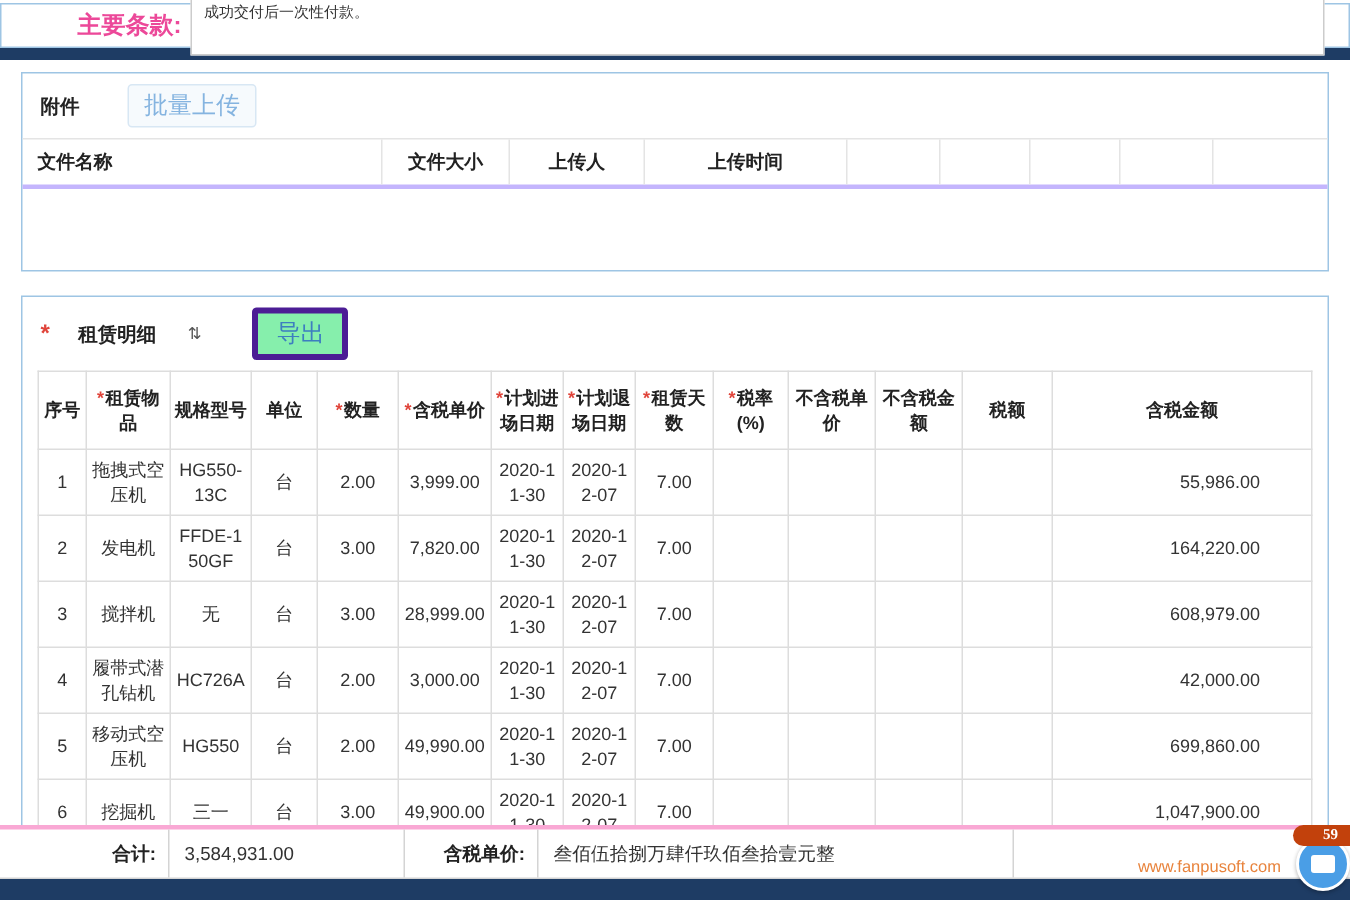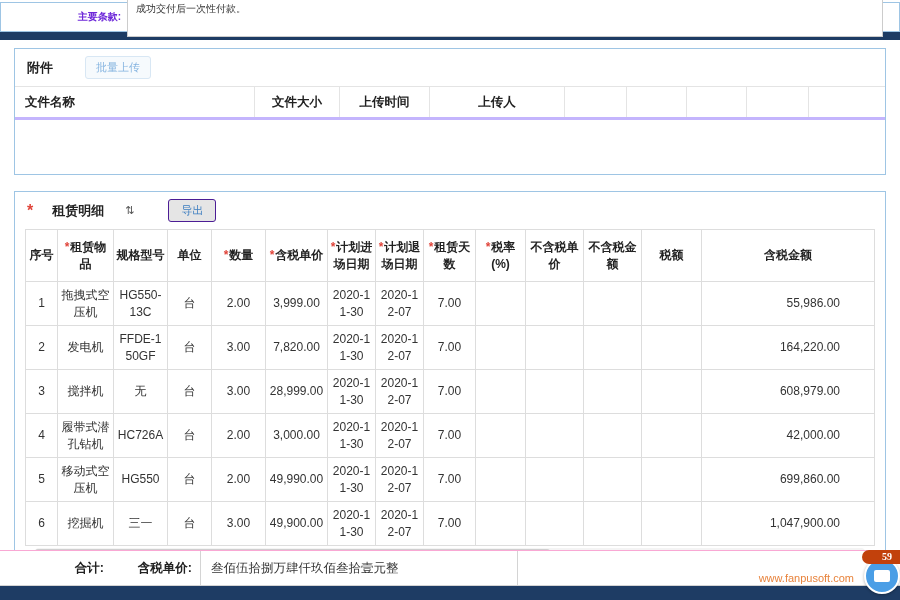--- a/index.html
+++ b/index.html
@@ -12,27 +12,27 @@
     color: #333;
   }
   .navy { background: #1e3c64; }
   #band-top { height: 8px; width: 100%; }
   #band-bottom { position: absolute; left: 0; bottom: 0; width: 100%; height: 14px; }
 
   .sec { border: 1px solid #9ec5e4; background: #fff; }
 
   
   #terms { margin-top: 2px; display: flex; align-items: center; height: 30px; padding-right: 16px; }
-  #terms .lbl { width: 126px; text-align: right; font-weight: bold; font-size: 10px; color: #6d28d9; padding-right: 6px; flex: none; }
+  #terms .lbl { width: 126px; text-align: right; font-weight: bold; font-size: 16px; color: #ec4899; padding-right: 6px; flex: none; }
   #terms .val { flex: 1; border: 1px solid #cccccc; height: 40px; line-height: 22px; padding: 0 8px; font-size: 10px; color: #333; background: #fff; }
 
   
   .sec-head { display: flex; align-items: center; padding: 7px 12px; gap: 18px; }
   .sec-title { font-weight: bold; font-size: 13px; color: #222; }
-  .btn { font-size: 11px; border-radius: 3px; cursor: pointer; font-family: Liberation Serif, serif; }
+  .btn { font-size: 16px; border-radius: 3px; cursor: pointer; font-family: Liberation Serif, serif; }
 
   
   #attach { margin: 8px 14px 0; }
   #btn-upload { margin-left: 14px; color: #85b4e0; background: #f6fafd; border: 1px solid #d8e7f4; padding: 3px 10px; }
   #att-header { display: flex; border-top: 1px solid #e4e4e4; border-bottom: 3px solid #c4b5fd; height: 34px; align-items: stretch; }
   .att-th { border-right: 1px solid #e4e4e4; display: flex; align-items: center; justify-content: center; font-weight: bold; font-size: 12.5px; color: #222; }
   .att-th:nth-child(1){ width: 240px; justify-content: flex-start; padding-left: 10px; }
   .att-th:nth-child(2){ width: 85px; }
   .att-th:nth-child(3){ width: 90px; }
   .att-th:nth-child(4){ width: 135px; }
@@ -40,31 +40,31 @@
   .att-th:nth-child(6){ width: 60px; }
   .att-th:nth-child(7){ width: 60px; }
   .att-th:nth-child(8){ width: 62px; }
   .att-th:nth-child(9){ flex: 1; border-right: none; }
   #att-body { height: 54px; }
 
   
   #rental { margin: 16px 14px 0; padding-bottom: 2px; }
   .req { color: #e0443a; margin-right: 1px; font-weight: bold; }
   .sort-icon { font-size: 11px; color: #555; margin-left: 3px; cursor: pointer; }
-  #btn-export { margin-left: 16px; color: #3d7ec0; background: #e5e5e5; border: 1px solid #4c1d95; padding: 3px 12px; }
+  #btn-export { margin-left: 16px; color: #3d7ec0; background: #86efac; border: 4px solid #4c1d95; padding: 3px 12px; }
   #rental-table-wrap { padding: 0 10px; }
   table.rt { width: 100%; border-collapse: collapse; table-layout: fixed; }
   .rt th { border: 1px solid #dddddd; font-size: 12px; font-weight: bold; color: #222; padding: 4px 1px; line-height: 1.4; height: 52px; word-break: break-all; vertical-align: middle; text-align: center; background: #fff; }
   .rt td { border: 1px solid #dddddd; font-size: 12px; color: #333; text-align: center; padding: 2px 3px; height: 44px; line-height: 1.4; word-break: break-all; vertical-align: middle; }
   .rt td.amount { text-align: right; padding-right: 34px; }
   #hscroll { height: 8px; background: #f4f4f4; margin: 2px 10px 6px; position: relative; border-radius: 4px; }
   #hscroll .thumb { position: absolute; left: 0; top: 1px; height: 6px; width: 62%; background: #cfcfcf; border-radius: 3px; }
 
   
-  #footer { position: absolute; left: 0; right: 0; bottom: 14px; height: 36px; border-top: 1px solid #f9a8d4; border-bottom: 1px solid #d4d4d4; background: #fff; display: flex; align-items: stretch; font-size: 12.5px; z-index: 1; }
+  #footer { position: absolute; left: 0; right: 0; bottom: 14px; height: 36px; border-top: 3px solid #f9a8d4; border-bottom: 1px solid #d4d4d4; background: #fff; display: flex; align-items: stretch; font-size: 12.5px; z-index: 1; }
   .f-label { display: flex; align-items: center; justify-content: flex-end; font-weight: bold; color: #222; padding-right: 8px; }
   .f-cell { display: flex; align-items: center; border-left: 1px solid #d4d4d4; border-right: 1px solid #d4d4d4; padding-left: 10px; color: #333; }
   .fl1 { width: 112px; }
   .fc1 { width: 158px; }
   .fl2 { width: 88px; }
   .fc2 { width: 318px; text-align: right; }
 
   
   .watermark { position: absolute; right: 44px; bottom: 16px; text-align: right; z-index: 5; }
   .wm-row { display: flex; align-items: center; justify-content: flex-end; }
@@ -86,22 +86,22 @@
 <div id="band-top" class="navy"></div>
 
 <div id="attach" class="sec">
   <div class="sec-head">
     <span class="sec-title">附件</span>
     <button id="btn-upload" class="btn">批量上传</button>
   </div>
   <div id="att-header">
       <div class="att-th">文件名称</div>
       <div class="att-th">文件大小</div>
+      <div class="att-th">上传人</div>
       <div class="att-th">上传时间</div>
-      <div class="att-th">上传人</div>
       <div class="att-th"></div>
       <div class="att-th"></div>
       <div class="att-th"></div>
       <div class="att-th"></div>
       <div class="att-th"></div>
     </div>
   <div id="att-body"></div>
 </div>
 
 <div id="rental" class="sec">
@@ -247,20 +247,21 @@
         </tbody>
     </table>
     <div id="hscroll">
       <div class="thumb"></div>
     </div>
   </div>
 </div>
 
 <div id="footer">
   <div class="f-label fl1">合计:</div>
+  <div class="f-cell fc1">3,584,931.00</div>
   <div class="f-label fl2">含税单价:</div>
   <div class="f-cell fc2">叁佰伍拾捌万肆仟玖佰叁拾壹元整</div>
 </div>
 
 <div class="watermark">
   <div class="wm-url">www.fanpusoft.com</div>
 </div>
 <div class="chat">
   <span class="badge">59</span>
   <span class="bubble"></span>

